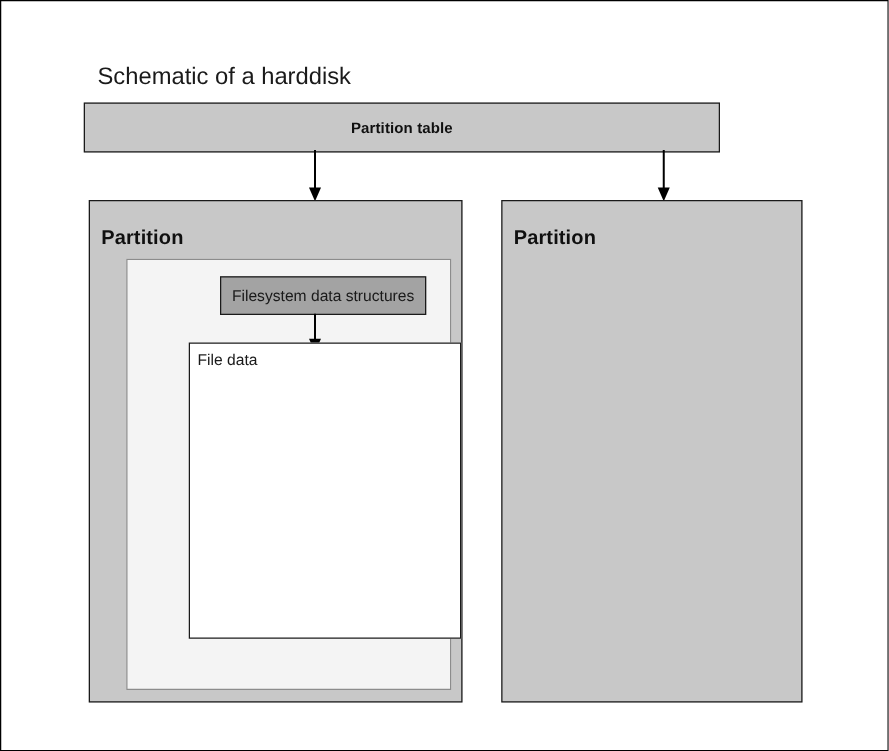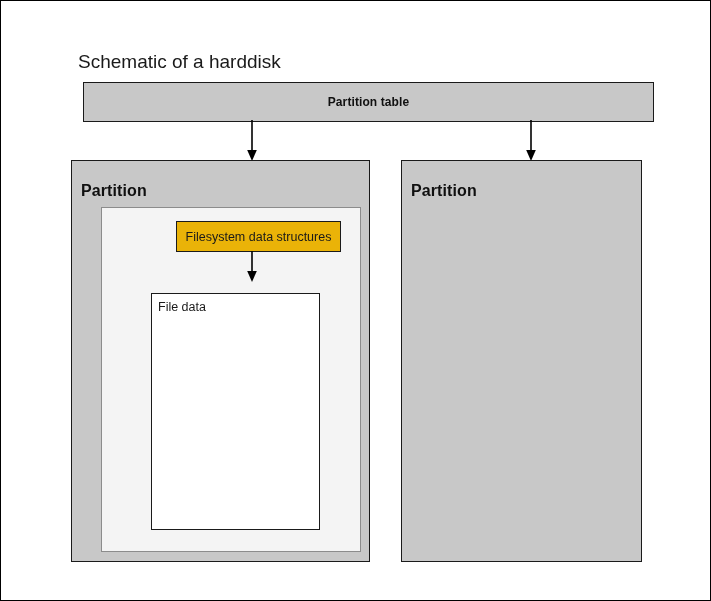--- a/index.html
+++ b/index.html
@@ -36,23 +36,23 @@
     margin-top: 16px;
   }
 
   
   .box {
     position: absolute;
     box-sizing: border-box;
   }
 
   .box-partition-table {
-    left: 82px;
+    left: 66px;
     top: 81px;
-    width: 571px;
+    width: 509px;
     height: 40px;
     background: #c8c8c8;
     border: 1.4px solid #1a1a1a;
     display: flex;
     align-items: center;
     justify-content: center;
   }
   .box-partition-table .label {
     font-size: 12px;
     font-weight: bold;
@@ -94,37 +94,37 @@
     height: 345px;
     background: #f4f4f4;
     border: 1.2px solid #8c8c8c;
   }
 
   .box-fs-structures {
     left: 175px;
     top: 220px;
     width: 165px;
     height: 31px;
-    background: #eab308;
+    background: #a3a3a3;
     border: 1.2px solid #1a1a1a;
     display: flex;
     align-items: center;
     justify-content: center;
   }
   .box-fs-structures .label {
     font-size: 12.5px;
     font-weight: 400;
     color: #1a1a1a;
     white-space: nowrap;
   }
 
   .box-file-data {
     left: 150px;
-    top: 292px;
-    width: 169px;
+    top: 273px;
+    width: 218px;
     height: 237px;
     background: #ffffff;
     border: 1.2px solid #1a1a1a;
   }
   .box-file-data .label {
     position: absolute;
     left: 6px;
     top: 6px;
     font-size: 12.5px;
     font-weight: 400;

